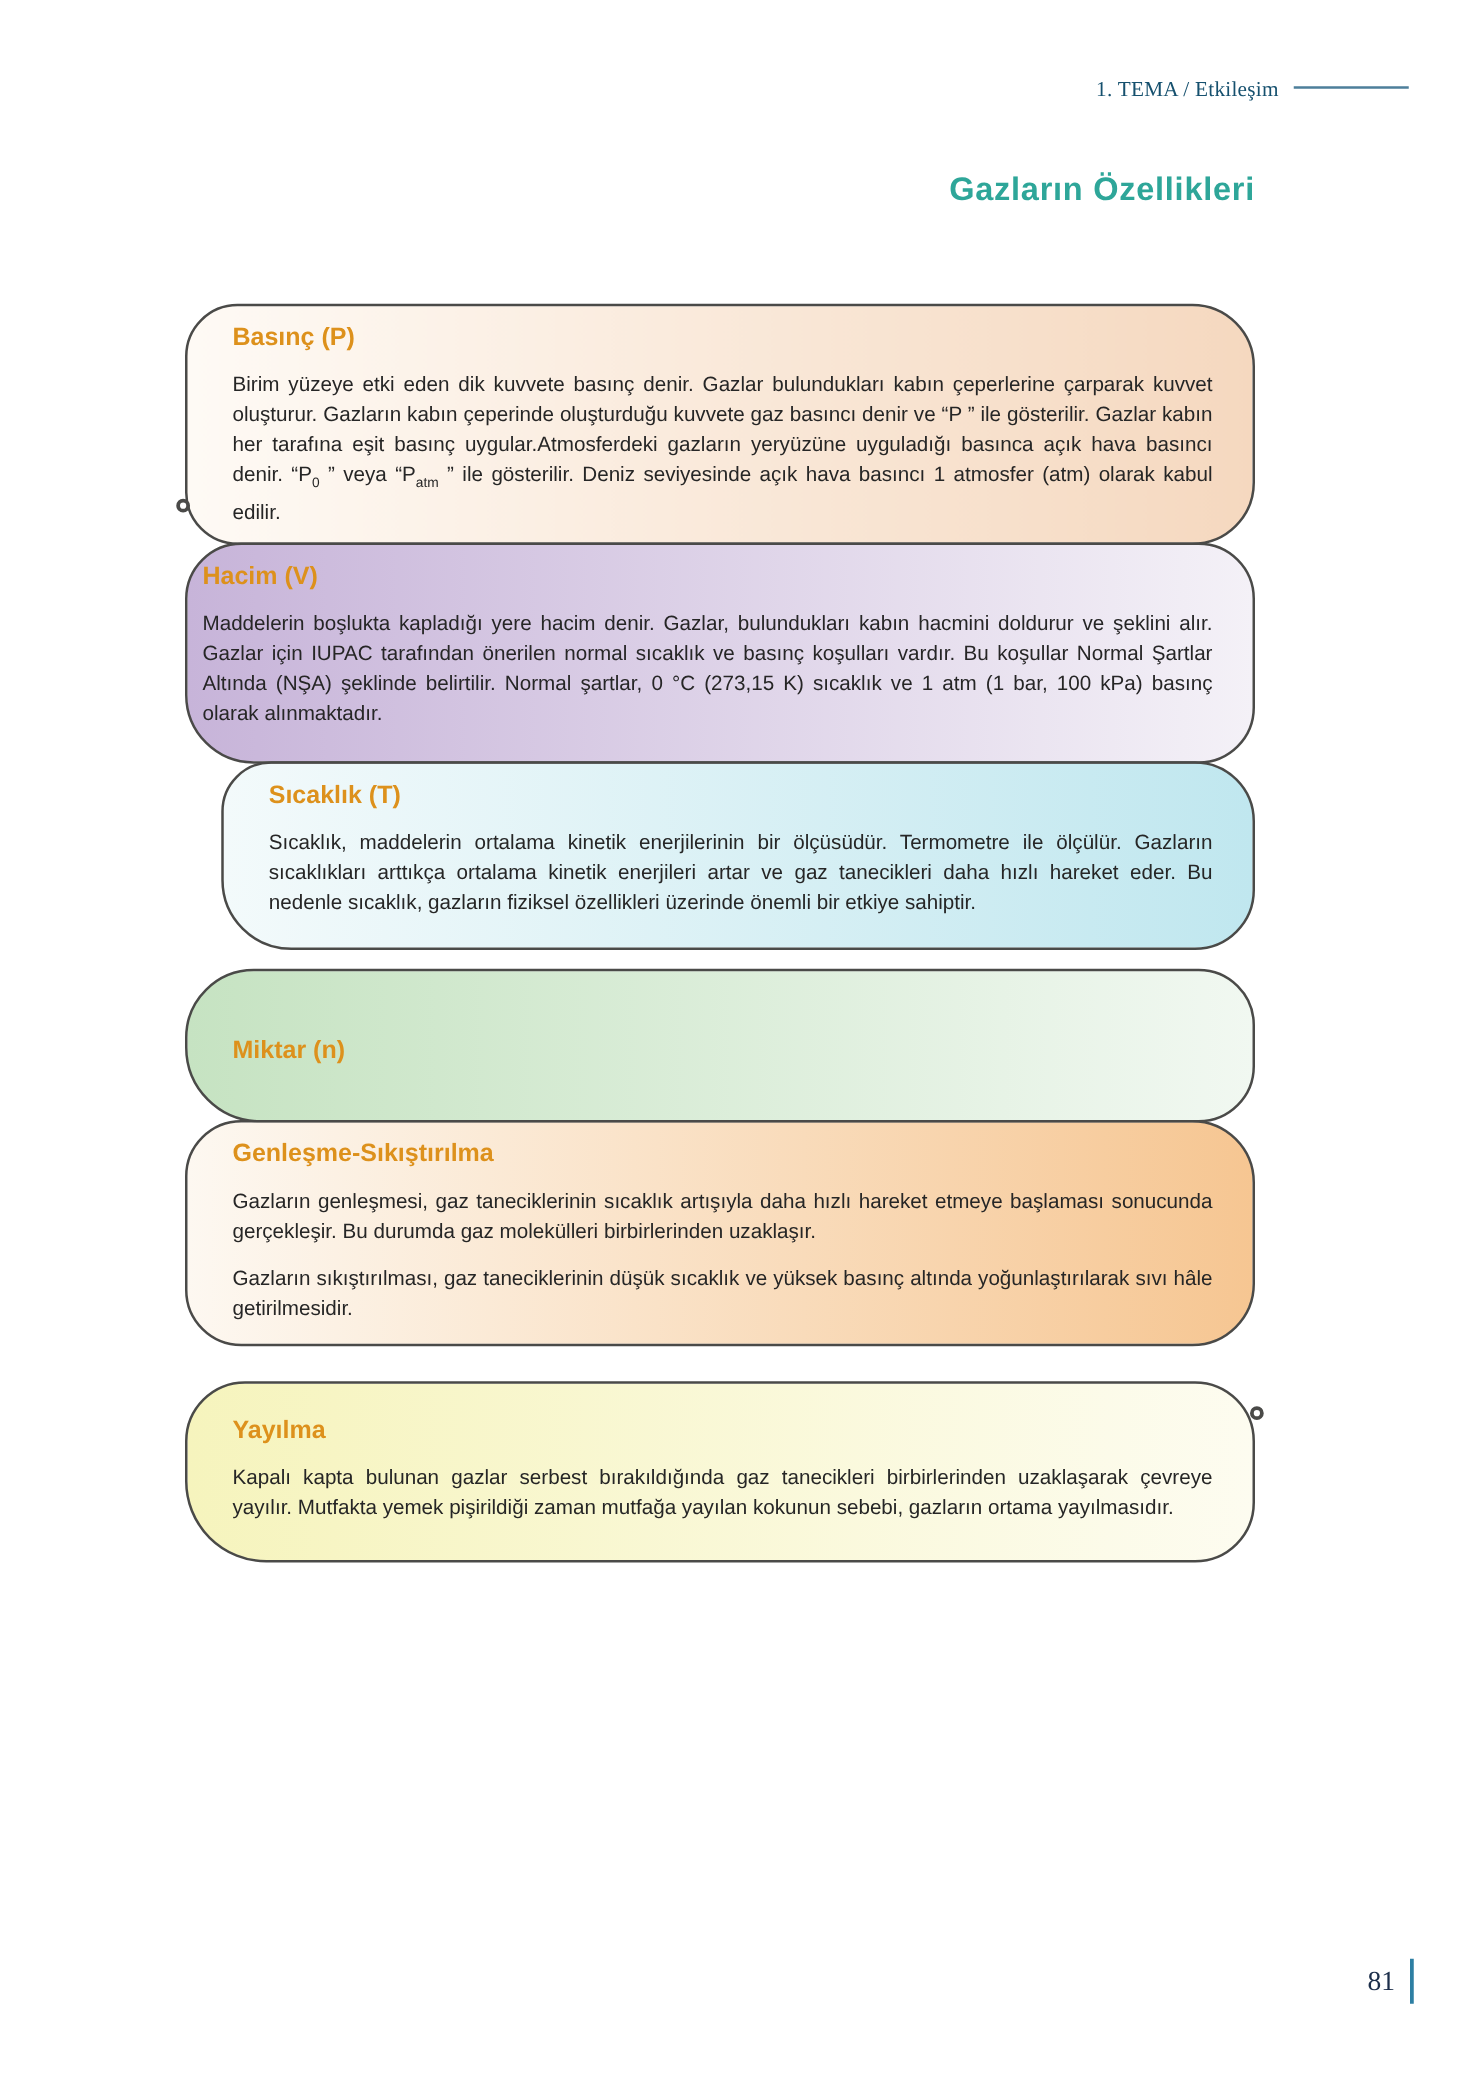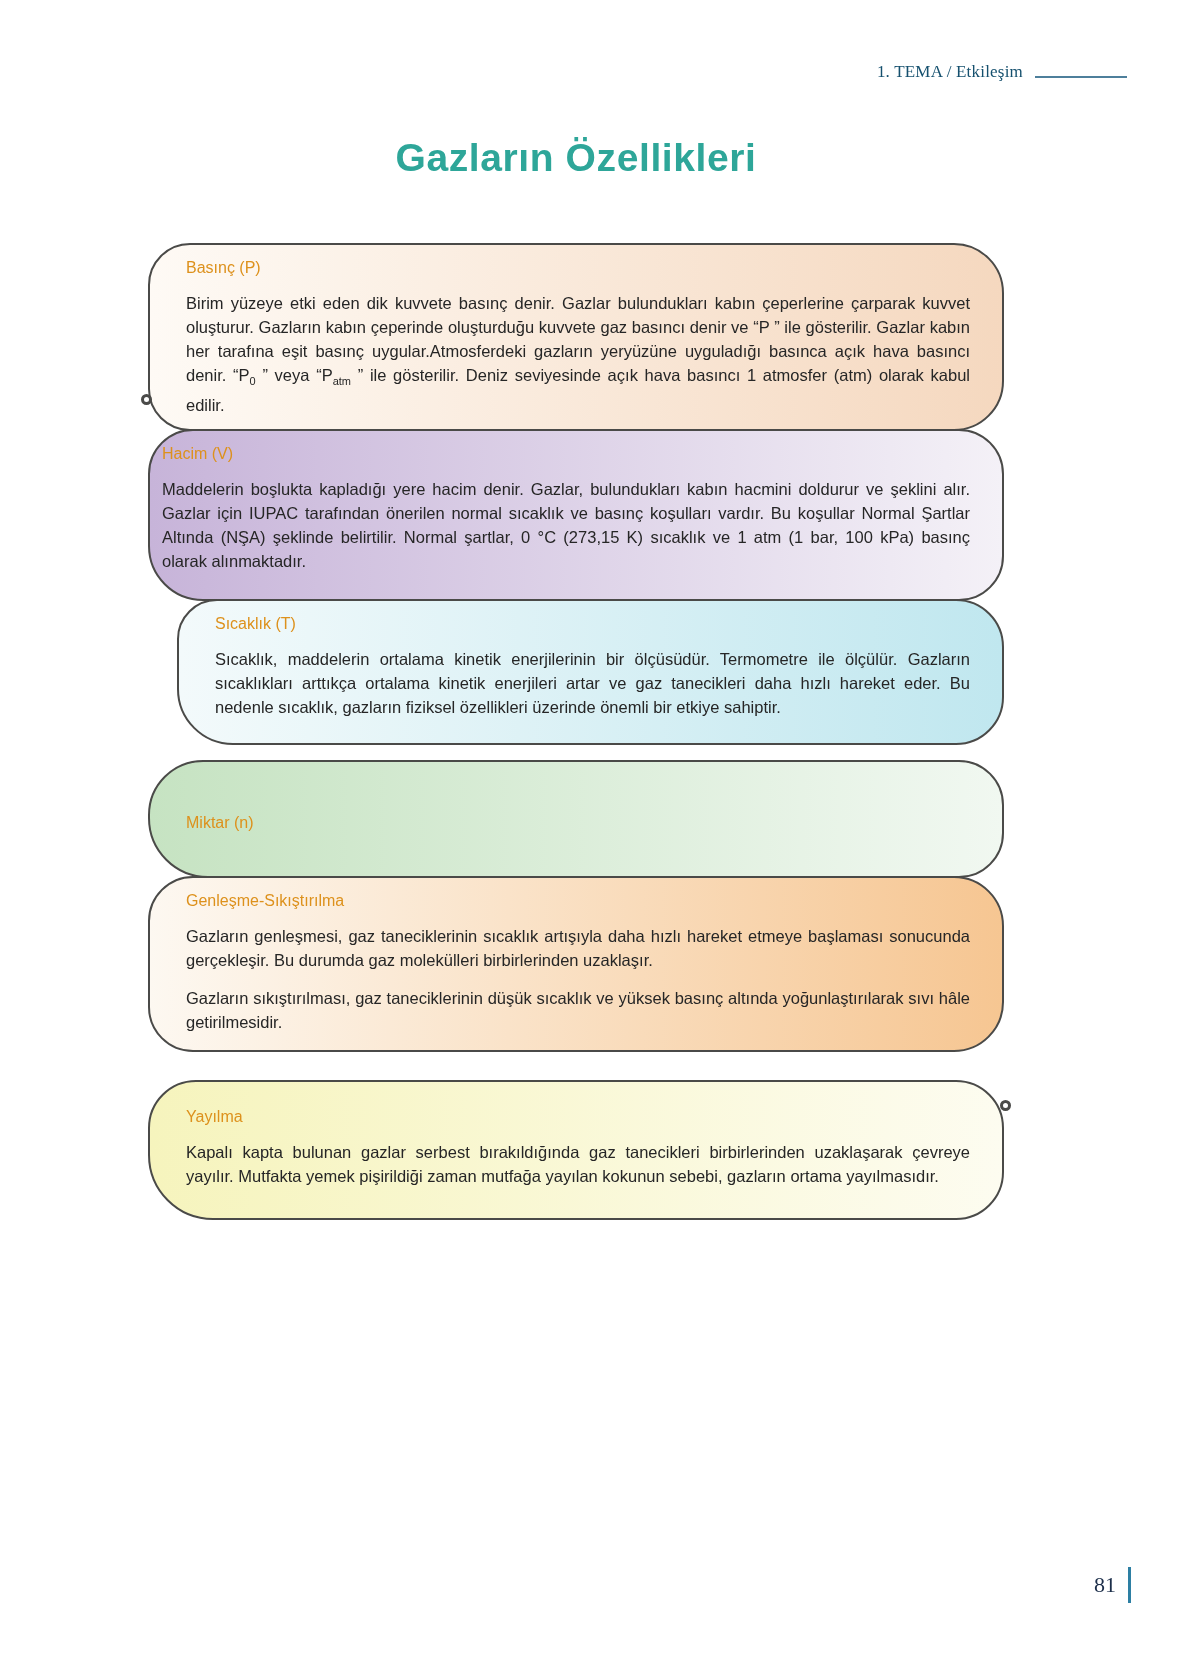--- a/index.html
+++ b/index.html
@@ -13,21 +13,21 @@
     background: #ffffff;
     overflow: hidden;
   }
 
   
   .header {
     position: absolute;
     top: 62px;
     right: 60px;
     display: flex;
-    align-items: flex-end;
+    align-items: center;
     gap: 12px;
   }
   .header-text {
     font-family: "Liberation Serif", serif;
     font-size: 17px;
     color: #15506e;
     letter-spacing: 0.2px;
   }
   .header-line {
     width: 92px;
@@ -35,22 +35,22 @@
     background: #4d7f9b;
     margin-bottom: 4px;
   }
 
   
   .title {
     position: absolute;
     top: 136px;
     left: 148px;
     width: 856px;
-    text-align: center;
-    font-size: 39px;
+    text-align: right;
+    font-size: 26px;
     font-weight: bold;
     color: #2ea699;
     letter-spacing: 0.6px;
   }
 
   
   .sections {
     position: absolute;
     top: 243px;
     left: 148px;
@@ -63,22 +63,22 @@
     background: #fff;
   }
   .card-0 { border-radius: 42px 50px 50px 42px; margin-bottom: -2px; padding-bottom: 12px; }
   .card-1 { border-radius: 45px 45px 45px 55px; margin-bottom: -2px; padding-bottom: 26px; }
   .card-2 { border-radius: 40px 48px 48px 56px; padding-bottom: 24px; margin-left: 29px; }
   .card-3 { border-radius: 55px 45px 45px 60px; margin-top: 15px; margin-bottom: -2px; padding-top: 52px; padding-bottom: 30px; }
   .card-4 { border-radius: 45px 50px 50px 45px; }
   .card-5 { border-radius: 48px 48px 48px 65px; margin-top: 28px; padding-top: 26px; padding-bottom: 30px; }
 
   .card-heading {
-    font-size: 16px;
-    font-weight: normal;
+    font-size: 20px;
+    font-weight: bold;
     color: #dd911c;
     margin-bottom: 14px;
   }
   .card-text {
     font-size: 16.5px;
     line-height: 24px;
     color: #262626;
     text-align: justify;
   }
   .card-text + .card-text { margin-top: 14px; }

